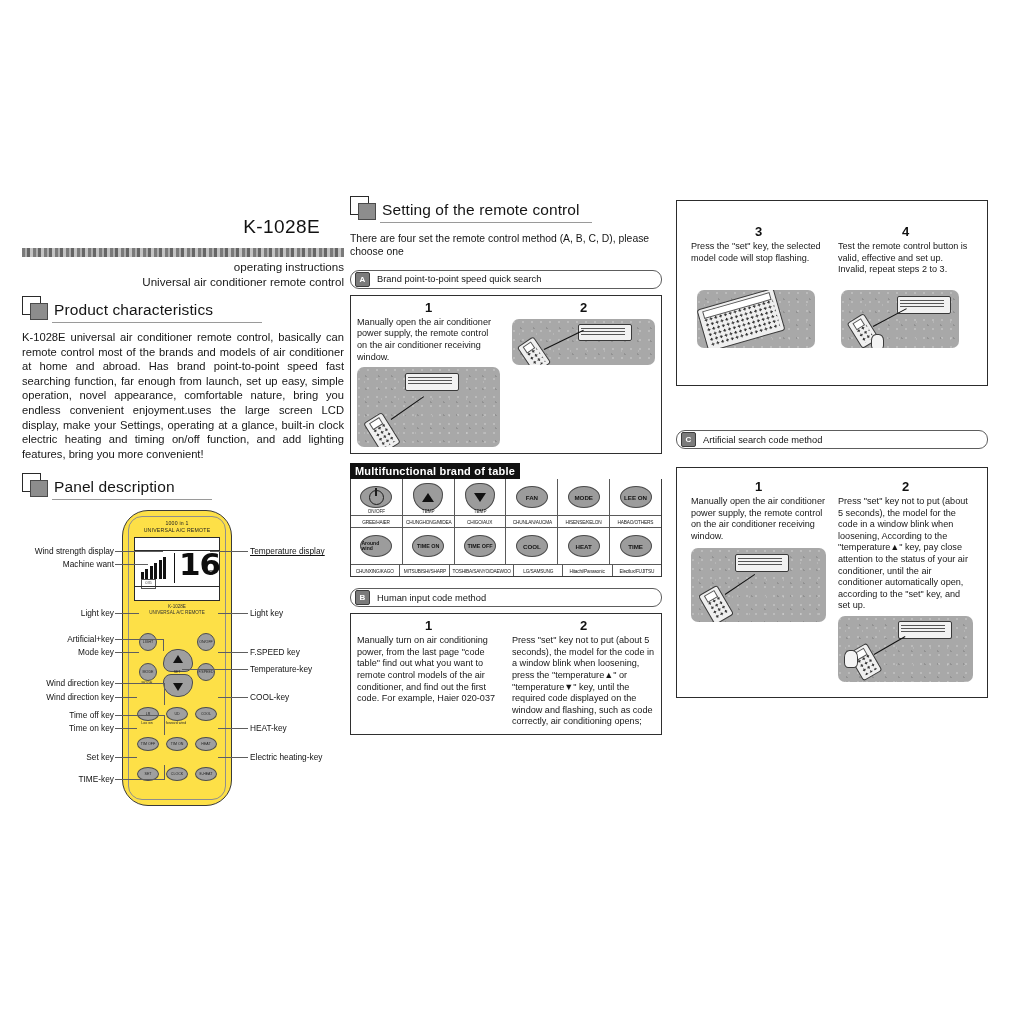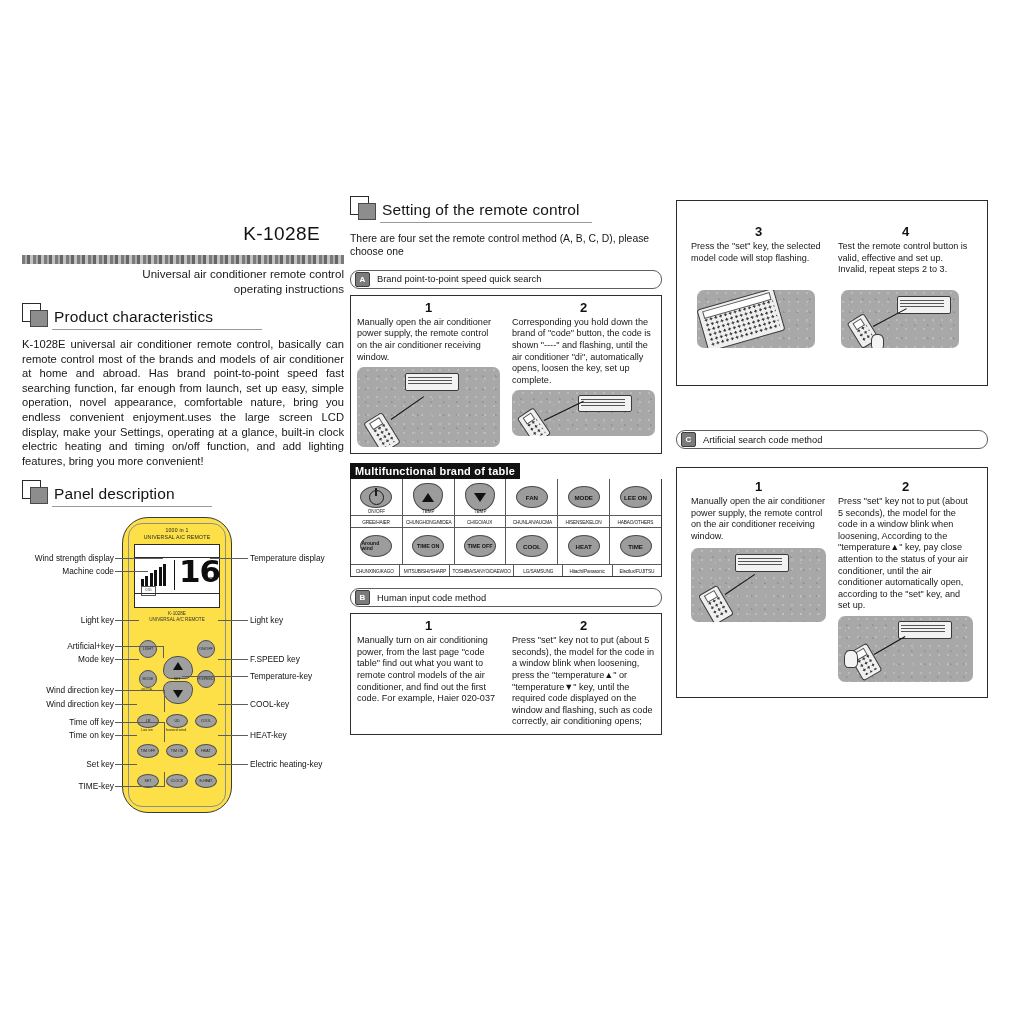--- a/index.html
+++ b/index.html
@@ -15,21 +15,21 @@
   .sq{position:relative;width:26px;height:24px;flex:0 0 auto;}
   .sq:before{content:"";position:absolute;left:0;top:0;width:17px;height:17px;
     border:1.5px solid #2a2a2a;background:#fff;}
   .sq:after{content:"";position:absolute;left:8px;top:7px;width:16px;height:15px;
     background:#8d8d8d;border:1px solid #4a4a4a;}
   .sec-title{font-size:15.5px;font-weight:400;letter-spacing:.1px;
     padding-bottom:1px;color:#141414;}
   .rule{border-bottom:1.2px solid #9a9a9a;margin-top:2px;}
 
   
-  .col-left{position:absolute;left:22px;top:223px;width:322px;}
+  .col-left{position:absolute;left:22px;top:216px;width:322px;}
   .model{text-align:right;font-size:19px;letter-spacing:.4px;margin-right:24px;color:#111;}
   .hdr-bar{height:9px;margin-top:10px;
     background:repeating-linear-gradient(90deg,#6f6f6f 0 3px,#a7a7a7 3px 5px,#585858 5px 8px,#bdbdbd 8px 11px);
     opacity:.92;}
   .subtitle{font-size:11.6px;line-height:14.5px;text-align:right;margin-top:3px;color:#181818;}
   .body-txt{font-size:11.2px;line-height:14.6px;text-align:justify;color:#161616;margin-top:7px;}
 
   
   .panel-wrap{position:relative;height:306px;margin-top:6px;}
   .remote{position:absolute;left:100px;top:4px;width:108px;height:294px;
@@ -141,22 +141,22 @@
 </head>
 <body>
 
 <div class="page">
 
   <div class="col-left">
 
     <div class="model">K-1028E</div>
     <div class="hdr-bar"></div>
     <div class="subtitle">
+      <div>operating instructions</div>
       <div>Universal air conditioner remote control</div>
-      <div>operating instructions</div>
     </div>
 
     <div style="margin-top:7px;">
       <div class="sec-head">
         <span class="sq"></span>
         <span class="sec-title">Product characteristics</span>
       </div>
       <div class="rule" style="width:210px;margin-left:30px;"></div>
     </div>
     <div class="body-txt">K-1028E universal air conditioner remote control, basically can remote control most of the brands and models of air conditioner at home and abroad. Has brand point-to-point speed fast searching function, far enough from launch, set up easy, simple operation, novel appearance, comfortable nature, bring you endless convenient enjoyment.uses the large screen LCD display, make your Settings, operating at a glance, built-in clock electric heating and timing on/off function, and add lighting features, bring you more convenient!</div>
@@ -229,21 +229,21 @@
           <div class="btn ov" style="left:72px;top:106px;">HEAT</div>
 
           <div class="btn ov" style="left:14px;top:136px;">SET</div>
           <div class="btn ov" style="left:43px;top:136px;">CLOCK</div>
           <div class="btn ov" style="left:72px;top:136px;">E-HEAT</div>
         </div>
       </div>
 
       <div class="lbl r" style="left:0;top:40px;width:92px;">Wind strength display</div>
       <div class="ldr" style="left:93px;top:45px;width:48px;"></div>
-      <div class="lbl r" style="left:0;top:53px;width:92px;">Machine code</div>
+      <div class="lbl r" style="left:0;top:53px;width:92px;">Machine want</div>
       <div class="ldr" style="left:93px;top:58px;width:33px;"></div>
 
       <div class="lbl r" style="left:0;top:102px;width:92px;">Light key</div>
       <div class="ldr" style="left:93px;top:107px;width:24px;"></div>
 
       <div class="lbl r" style="left:0;top:128px;width:92px;">Artificial+key</div>
       <div class="ldr" style="left:93px;top:133px;width:49px;"></div>
       <div class="ldrv" style="left:141px;top:133px;height:12px;"></div>
       <div class="lbl r" style="left:0;top:141px;width:92px;">Mode key</div>
       <div class="ldr" style="left:93px;top:146px;width:24px;"></div>
@@ -259,21 +259,21 @@
       <div class="ldrv" style="left:142px;top:209px;height:20px;"></div>
       <div class="lbl r" style="left:0;top:217px;width:92px;">Time on key</div>
       <div class="ldr" style="left:93px;top:222px;width:22px;"></div>
 
       <div class="lbl r" style="left:0;top:246px;width:92px;">Set key</div>
       <div class="ldr" style="left:93px;top:251px;width:22px;"></div>
       <div class="lbl r" style="left:0;top:268px;width:92px;">TIME-key</div>
       <div class="ldr" style="left:93px;top:273px;width:50px;"></div>
       <div class="ldrv" style="left:142px;top:259px;height:15px;"></div>
 
-      <div class="lbl" style="left:228px;top:40px;">Temperature display</div>
+      <div class="lbl" style="left:228px;top:40px;text-decoration:underline;">Temperature display</div>
       <div class="ldr" style="left:188px;top:45px;width:38px;"></div>
 
       <div class="lbl" style="left:228px;top:102px;">Light key</div>
       <div class="ldr" style="left:196px;top:107px;width:30px;"></div>
 
       <div class="lbl" style="left:228px;top:141px;">F.SPEED key</div>
       <div class="ldr" style="left:196px;top:146px;width:30px;"></div>
 
       <div class="lbl" style="left:228px;top:158px;">Temperature-key</div>
       <div class="ldr" style="left:160px;top:163px;width:66px;"></div>
@@ -309,21 +309,20 @@
           <div class="stepno">1</div>
           <div class="steptxt">Manually open the air conditioner power supply, the remote control on the air conditioner receiving window.</div>
           <div class="photo" style="height:80px;margin-top:4px;">
             <div class="ac" style="left:48px;top:6px;width:52px;height:16px;"></div>
             <div class="rem-ill" style="left:14px;top:48px;width:20px;height:34px;transform:rotate(-32deg);"></div>
             <div class="beam" style="left:34px;top:52px;width:40px;transform:rotate(-35deg);"></div>
           </div>
         </div>
         <div>
           <div class="stepno">2</div>
-          <div class="steptxt">Corresponding you hold down the brand of "code" button, the code is shown "----" and flashing, until the air conditioner "di", automatically opens, loosen the key, set up complete.</div>
           <div class="photo" style="height:46px;margin-top:4px;">
             <div class="ac" style="left:66px;top:5px;width:52px;height:15px;"></div>
             <div class="rem-ill" style="left:12px;top:20px;width:18px;height:30px;transform:rotate(-34deg);"></div>
             <div class="beam" style="left:32px;top:30px;width:44px;transform:rotate(-26deg);"></div>
           </div>
         </div>
       </div>
     </div>
 
     <div class="tblhead">Multifunctional brand of table</div>

